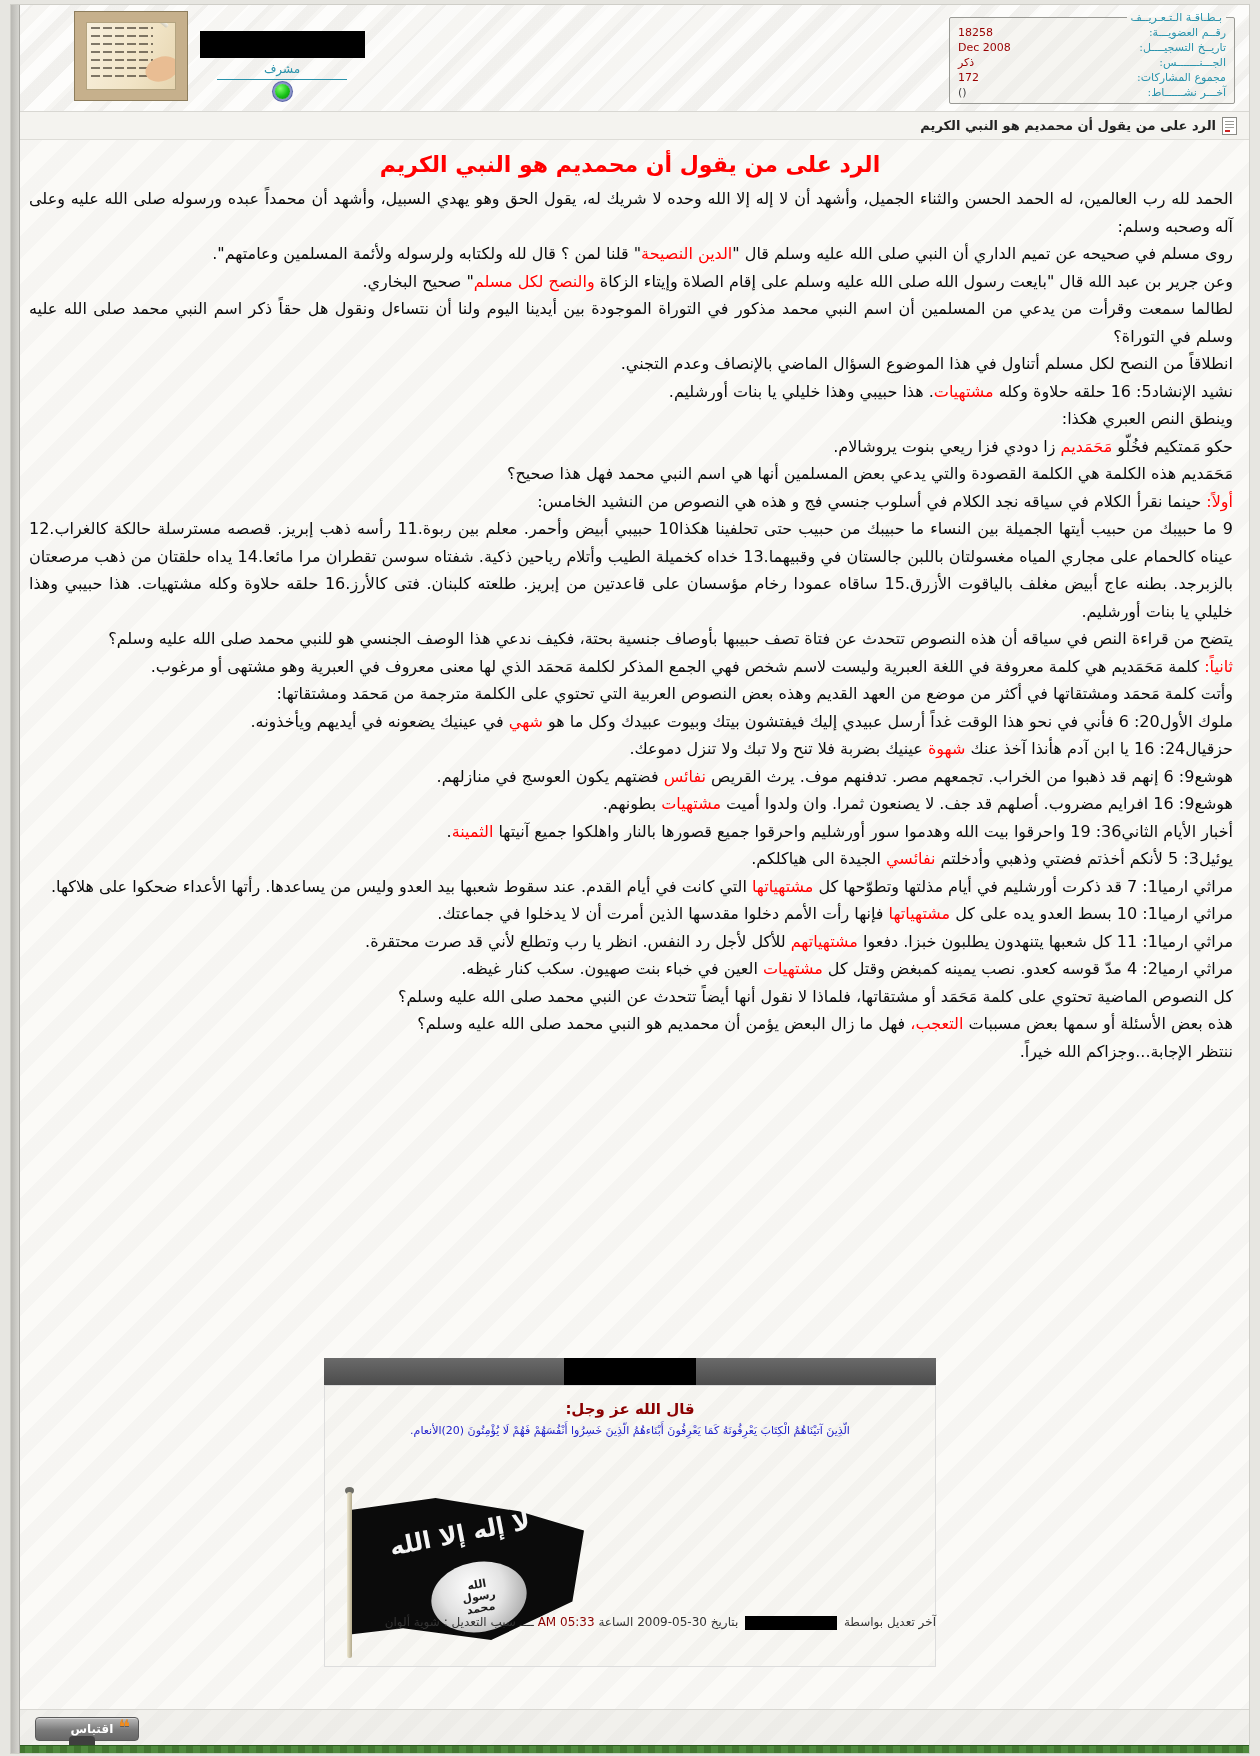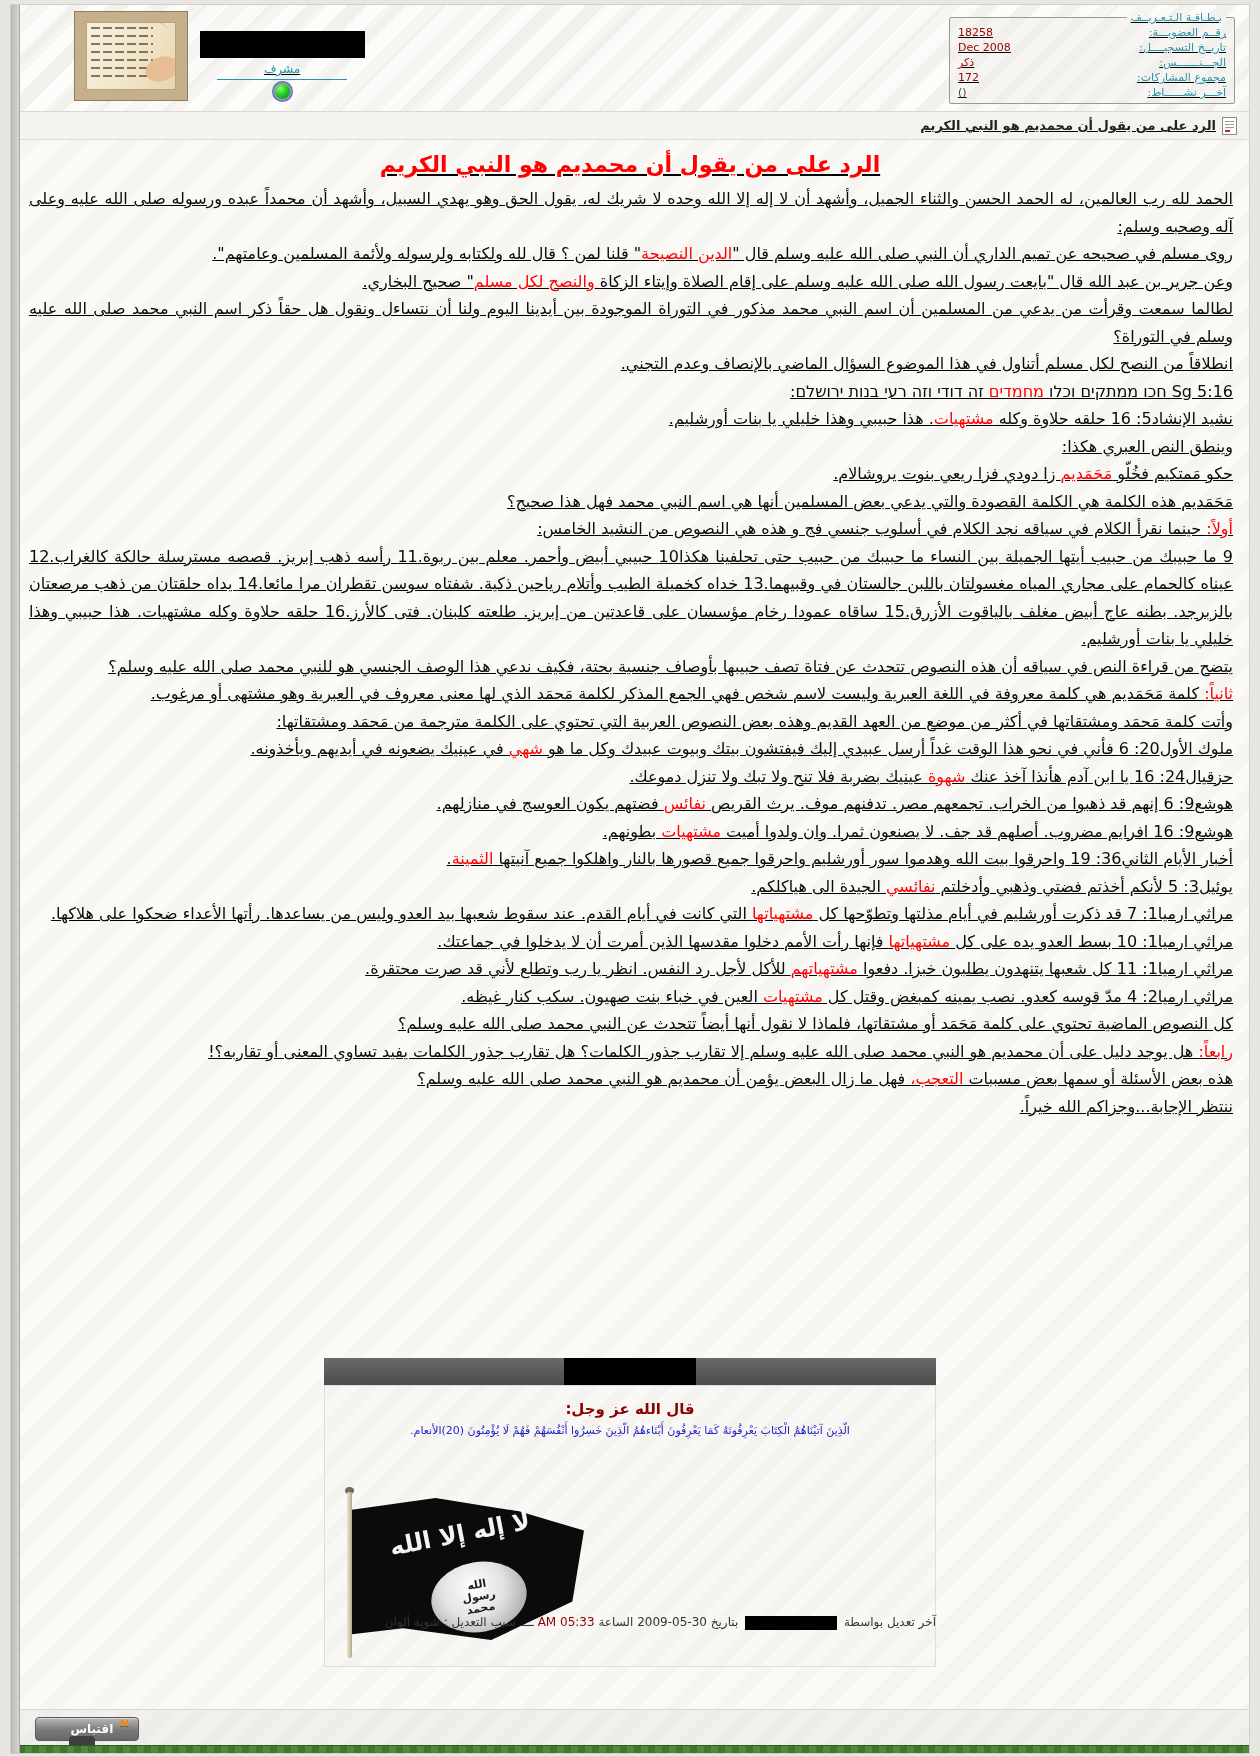--- a/index.html
+++ b/index.html
@@ -10,21 +10,20 @@
     direction:rtl;
   }
   .page{
     position:relative;
     width:1238px;height:1748px;
     margin:4px auto 16px auto;
     background:#fbfaf7;
     border:1px solid #cfcec8;
     overflow:hidden;
     background-image:repeating-linear-gradient(135deg, rgba(0,0,0,0.018) 0 16px, rgba(255,255,255,0) 16px 34px);
-    text-decoration:underline;
   }
   .scroll-rail{
     position:absolute;left:0;top:0;bottom:0;width:8px;
     background:linear-gradient(90deg,#b9b8b3,#d6d5d0);
     border-right:1px solid #aaa9a4;
   }
   
   .post-header{
     height:100px;
     padding:6px 14px 0 22px;
@@ -253,42 +252,40 @@
   </div>
 
   <div class="post-body">
     <div class="post-title">الرد على من يقول أن محمديم هو النبي الكريم</div>
     <div class="text-area">
         <div class="para"><span>الحمد لله رب العالمين، له الحمد الحسن والثناء الجميل، وأشهد أن لا إله إلا الله وحده لا شريك له، يقول الحق وهو يهدي السبيل، وأشهد أن محمداً عبده ورسوله صلى الله عليه وعلى آله وصحبه وسلم:</span></div>
         <div class="para"><span>روى مسلم في صحيحه عن تميم الداري أن النبي صلى الله عليه وسلم قال "</span><span class="red">الدين النصيحة</span><span>" قلنا لمن ؟ قال لله ولكتابه ولرسوله ولأئمة المسلمين وعامتهم".</span></div>
         <div class="para"><span>وعن جرير بن عبد الله قال "بايعت رسول الله صلى الله عليه وسلم على إقام الصلاة وإيتاء الزكاة </span><span class="red">والنصح لكل مسلم</span><span>" صحيح البخاري.</span></div>
         <div class="para"><span>لطالما سمعت وقرأت من يدعي من المسلمين أن اسم النبي محمد مذكور في التوراة الموجودة بين أيدينا اليوم ولنا أن نتساءل ونقول هل حقاً ذكر اسم النبي محمد صلى الله عليه وسلم في التوراة؟</span></div>
         <div class="para"><span>انطلاقاً من النصح لكل مسلم أتناول في هذا الموضوع السؤال الماضي بالإنصاف وعدم التجني.</span></div>
-        <div class="para"><span>Sg 5:16 חכו ממתקים וכלו </span><span class="red">מחמדים</span><span> זה דודי וזה רעי בנות ירושלם:</span></div>
         <div class="para"><span>نشيد الإنشاد5: 16 حلقه حلاوة وكله </span><span class="red">مشتهيات</span><span>. هذا حبيبي وهذا خليلي يا بنات أورشليم.</span></div>
         <div class="para"><span>وينطق النص العبري هكذا:</span></div>
         <div class="para"><span>حكو مَمتكيم فخُلّو </span><span class="red">مَحَمَديم</span><span> زا دودي فزا ريعي بنوت يروشالام.</span></div>
         <div class="para"><span>مَحَمَديم هذه الكلمة هي الكلمة القصودة والتي يدعي بعض المسلمين أنها هي اسم النبي محمد فهل هذا صحيح؟</span></div>
         <div class="para"><span class="red">أولاً:</span><span> حينما نقرأ الكلام في سياقه نجد الكلام في أسلوب جنسي فج و هذه هي النصوص من النشيد الخامس:</span></div>
         <div class="para"><span>9 ما حبيبك من حبيب أيتها الجميلة بين النساء ما حبيبك من حبيب حتى تحلفينا هكذا10 حبيبي أبيض وأحمر. معلم بين ربوة.11 رأسه ذهب إبريز. قصصه مسترسلة حالكة كالغراب.12 عيناه كالحمام على مجاري المياه مغسولتان باللبن جالستان في وقبيهما.13 خداه كخميلة الطيب وأتلام رياحين ذكية. شفتاه سوسن تقطران مرا مائعا.14 يداه حلقتان من ذهب مرصعتان بالزبرجد. بطنه عاج أبيض مغلف بالياقوت الأزرق.15 ساقاه عمودا رخام مؤسسان على قاعدتين من إبريز. طلعته كلبنان. فتى كالأرز.16 حلقه حلاوة وكله مشتهيات. هذا حبيبي وهذا خليلي يا بنات أورشليم.</span></div>
         <div class="para"><span>يتضح من قراءة النص في سياقه أن هذه النصوص تتحدث عن فتاة تصف حبيبها بأوصاف جنسية بحتة، فكيف ندعي هذا الوصف الجنسي هو للنبي محمد صلى الله عليه وسلم؟</span></div>
         <div class="para"><span class="red">ثانياً:</span><span> كلمة مَحَمَديم هي كلمة معروفة في اللغة العبرية وليست لاسم شخص فهي الجمع المذكر لكلمة مَحمَد الذي لها معنى معروف في العبرية وهو مشتهى أو مرغوب.</span></div>
         <div class="para"><span>وأتت كلمة مَحمَد ومشتقاتها في أكثر من موضع من العهد القديم وهذه بعض النصوص العربية التي تحتوي على الكلمة مترجمة من مَحمَد ومشتقاتها:</span></div>
         <div class="para"><span>ملوك الأول20: 6 فأني في نحو هذا الوقت غداً أرسل عبيدي إليك فيفتشون بيتك وبيوت عبيدك وكل ما هو </span><span class="red">شهي</span><span> في عينيك يضعونه في أيديهم ويأخذونه.</span></div>
         <div class="para"><span>حزقيال24: 16 يا ابن آدم هأنذا آخذ عنك </span><span class="red">شهوة</span><span> عينيك بضربة فلا تنح ولا تبك ولا تنزل دموعك.</span></div>
         <div class="para"><span>هوشع9: 6 إنهم قد ذهبوا من الخراب. تجمعهم مصر. تدفنهم موف. يرث القريص </span><span class="red">نفائس</span><span> فضتهم يكون العوسج في منازلهم.</span></div>
         <div class="para"><span>هوشع9: 16 افرايم مضروب. أصلهم قد جف. لا يصنعون ثمرا. وان ولدوا أميت </span><span class="red">مشتهيات</span><span> بطونهم.</span></div>
         <div class="para"><span>أخبار الأيام الثاني36: 19 واحرقوا بيت الله وهدموا سور أورشليم واحرقوا جميع قصورها بالنار واهلكوا جميع آنيتها </span><span class="red">الثمينة</span><span>.</span></div>
         <div class="para"><span>يوئيل3: 5 لأنكم أخذتم فضتي وذهبي وأدخلتم </span><span class="red">نفائسي</span><span> الجيدة الى هياكلكم.</span></div>
         <div class="para"><span>مراثي ارميا1: 7 قد ذكرت أورشليم في أيام مذلتها وتطوّحها كل </span><span class="red">مشتهياتها</span><span> التي كانت في أيام القدم. عند سقوط شعبها بيد العدو وليس من يساعدها. رأتها الأعداء ضحكوا على هلاكها.</span></div>
         <div class="para"><span>مراثي ارميا1: 10 بسط العدو يده على كل </span><span class="red">مشتهياتها</span><span> فإنها رأت الأمم دخلوا مقدسها الذين أمرت أن لا يدخلوا في جماعتك.</span></div>
         <div class="para"><span>مراثي ارميا1: 11 كل شعبها يتنهدون يطلبون خبزا. دفعوا </span><span class="red">مشتهياتهم</span><span> للأكل لأجل رد النفس. انظر يا رب وتطلع لأني قد صرت محتقرة.</span></div>
         <div class="para"><span>مراثي ارميا2: 4 مدّ قوسه كعدو. نصب يمينه كمبغض وقتل كل </span><span class="red">مشتهيات</span><span> العين في خباء بنت صهيون. سكب كنار غيظه.</span></div>
         <div class="para"><span>كل النصوص الماضية تحتوي على كلمة مَحَمَد أو مشتقاتها، فلماذا لا نقول أنها أيضاً تتحدث عن النبي محمد صلى الله عليه وسلم؟</span></div>
-        <div class="para"><span class="red">رابعاً:</span><span> هل يوجد دليل على أن محمديم هو النبي محمد صلى الله عليه وسلم إلا تقارب جذور الكلمات؟ هل تقارب جذور الكلمات يفيد تساوي المعنى أو تقاربه؟!</span></div>
         <div class="para"><span>هذه بعض الأسئلة أو سمها بعض مسببات </span><span class="red">التعجب،</span><span> فهل ما زال البعض يؤمن أن محمديم هو النبي محمد صلى الله عليه وسلم؟</span></div>
         <div class="para"><span>ننتظر الإجابة...وجزاكم الله خيراً.</span></div>
       </div>
   </div>
 
   <div class="sig-bar">
     <div class="sig-bar-redacted"></div>
   </div>
 
   <div class="sig-box">

